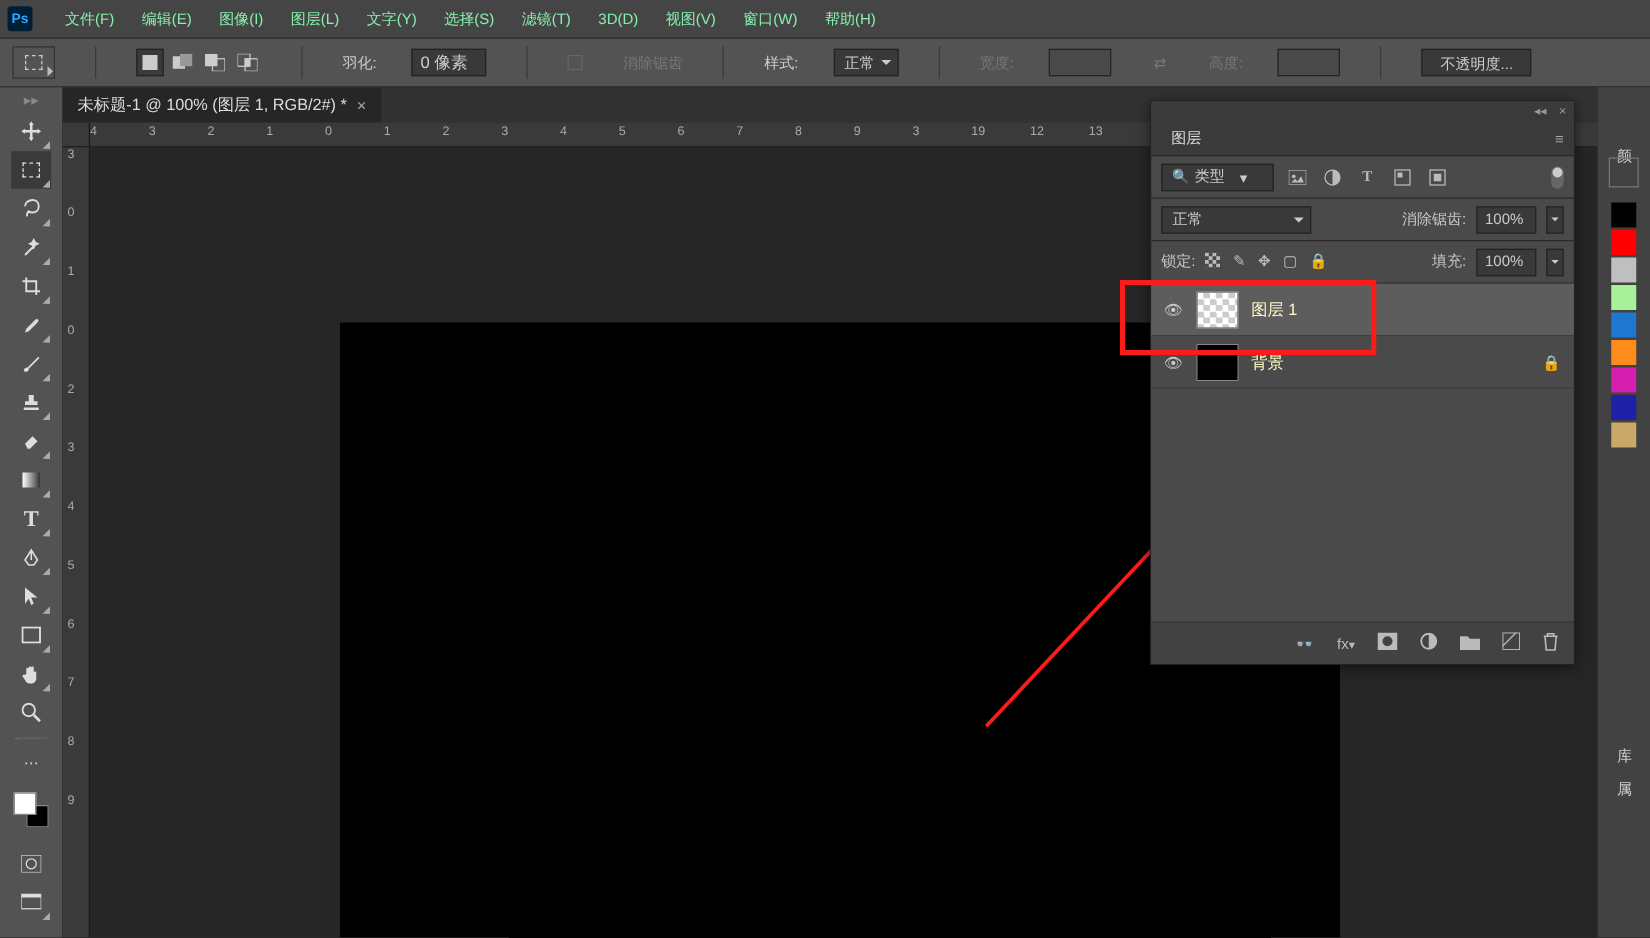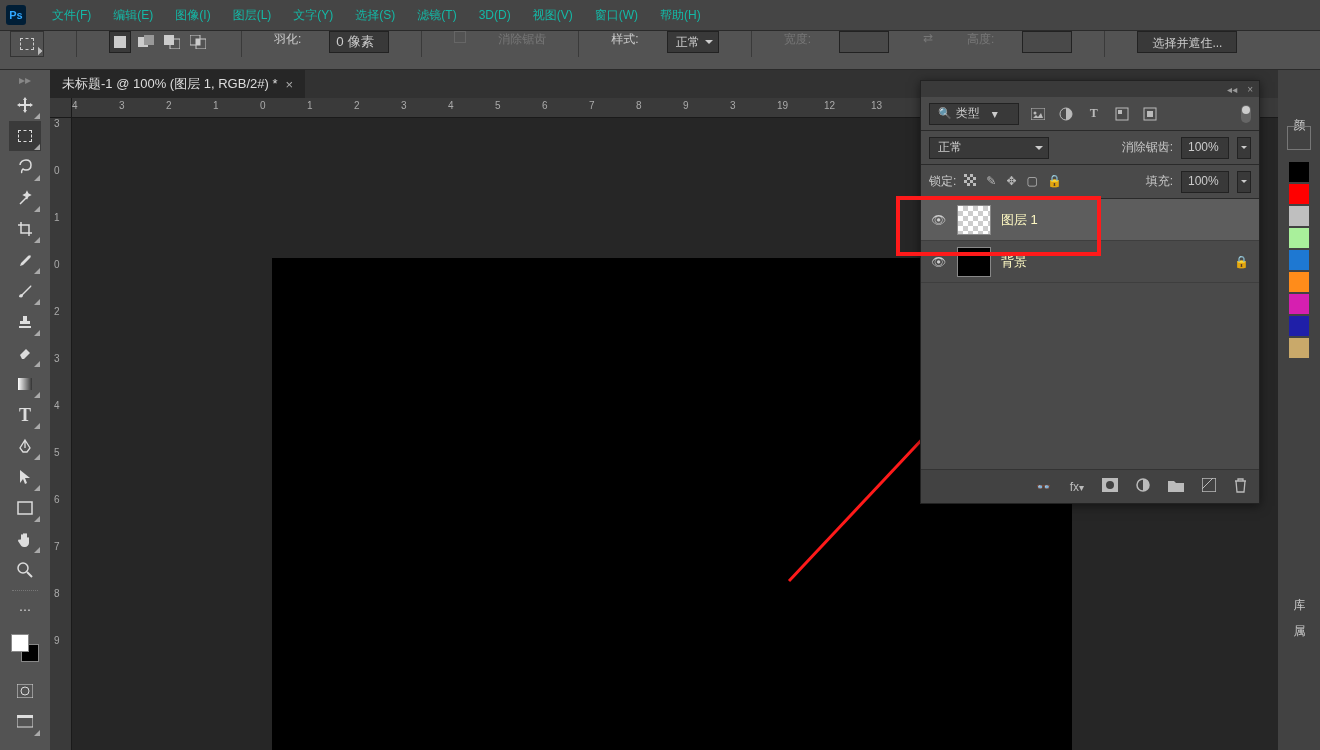--- a/index.html
+++ b/index.html
@@ -1,20 +1,20 @@
 <!DOCTYPE html>
 <html><head>
 <meta charset="utf-8">
 <style>
 *{box-sizing:border-box;margin:0;padding:0;font-family:"Microsoft YaHei",Arial,sans-serif;user-select:none}
 body{width:1320px;height:750px;background:#323232;color:#c8c8c8;font-size:12px;overflow:hidden;position:relative}
 .menubar{height:30px;background:#454545;display:flex;align-items:center;padding:0 6px;gap:2px}
 .ps-logo{width:20px;height:20px;background:#001e36;border-radius:3px;display:flex;align-items:center;justify-content:center;color:#31a8ff;font-weight:bold;font-size:11px;margin-right:14px}
-.menu-item{padding:4px 10px;cursor:pointer;color:#14b8a6}
-.options-bar{height:40px;background:#535353;display:flex;align-items:flex-start;padding:0 10px;gap:28px;border-top:1px solid #2a2a2a;border-bottom:1px solid #2a2a2a}
+.menu-item{padding:4px 10px;cursor:pointer;color:#86efac}
+.options-bar{height:40px;background:#535353;display:flex;align-items:center;padding:0 10px;gap:28px;border-top:1px solid #2a2a2a;border-bottom:1px solid #2a2a2a}
 .opt-tool-ico{width:34px;height:26px;border:1px solid #333;display:flex;align-items:center;justify-content:center;position:relative}
 .opt-tool-ico::after{content:"";position:absolute;right:2px;bottom:2px;border:3px solid transparent;border-top-color:#bbb;border-right-color:#bbb;transform:rotate(45deg)}
 .marq-ico{width:14px;height:12px;border:1px dashed #ccc}
 .opt-group{display:flex;align-items:center;gap:4px}
 .opt-ico{width:22px;height:22px;display:flex;align-items:center;justify-content:center;cursor:pointer;border:1px solid transparent}
 .opt-ico.sel{background:#3a3a3a;border-color:#222}
 .opt-sep{width:1px;height:26px;background:#3a3a3a;margin:0 4px}
 .opt-label{color:#ccc}
 .opt-label.dim{color:#777}
 .opt-input{background:#393939;border:1px solid #222;color:#ccc;padding:2px 6px;width:60px;height:22px}
@@ -135,21 +135,21 @@
   <div class="opt-sep"></div>
   <span class="opt-label">样式:</span>
   <div class="opt-select">正常</div>
   <div class="opt-sep"></div>
   <span class="opt-label dim">宽度:</span>
   <input class="opt-input" disabled="" style="background: rgb(73, 73, 73); width: 50px;">
   <span class="opt-label dim" style="margin:0 6px">⇄</span>
   <span class="opt-label dim">高度:</span>
   <input class="opt-input" disabled="" style="background: rgb(73, 73, 73); width: 50px;">
   <div class="opt-sep"></div>
-  <div class="opt-btn">选择并遮住...</div>
+  <div class="opt-btn">不透明度...</div>
 </div>
 
 <div class="workspace">
 
   <div class="vtoolbar-wrap">
     <div class="vtoolbar-handle">▸▸</div>
     <div class="vtool">
         <svg width="16" height="16">
           <path d="M8 0l2 3h-1v4h4v-1l3 2-3 2v-1h-4v4h1l-2 3-2-3h1v-4h-4v1l-3-2 3-2v1h4v-4h-1z" fill="#ddd"></path>
         </svg>
@@ -335,20 +335,24 @@
       </div>
     <div class="panel-tab-v" style="margin-top:220px">库</div>
     <div class="panel-tab-v" style="margin-top:10px">属</div>
   </div>
 </div>
 
 <div class="layers-panel">
   <div class="layers-titlebar">
     <span>◂◂</span>
     <span>×</span>
+  </div>
+  <div class="layers-tabs">
+    <span class="layers-tab">图层</span>
+    <span class="layers-menu-ico">≡</span>
   </div>
   <div class="layers-filter">
     <div class="filter-select">
         <span style="font-size:11px">🔍</span>
         <span>类型</span>
         <span style="margin-left:8px">▾</span>
       </div>
     <span class="filter-ico">
         <svg width="14" height="12">
           <rect width="14" height="12" fill="none" stroke="#bbb"></rect>

